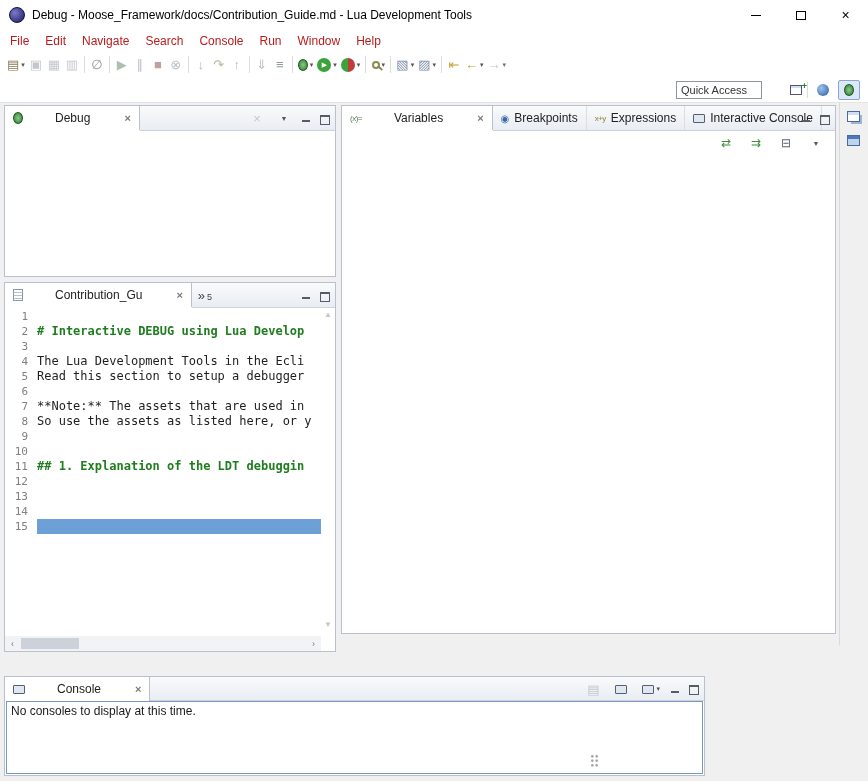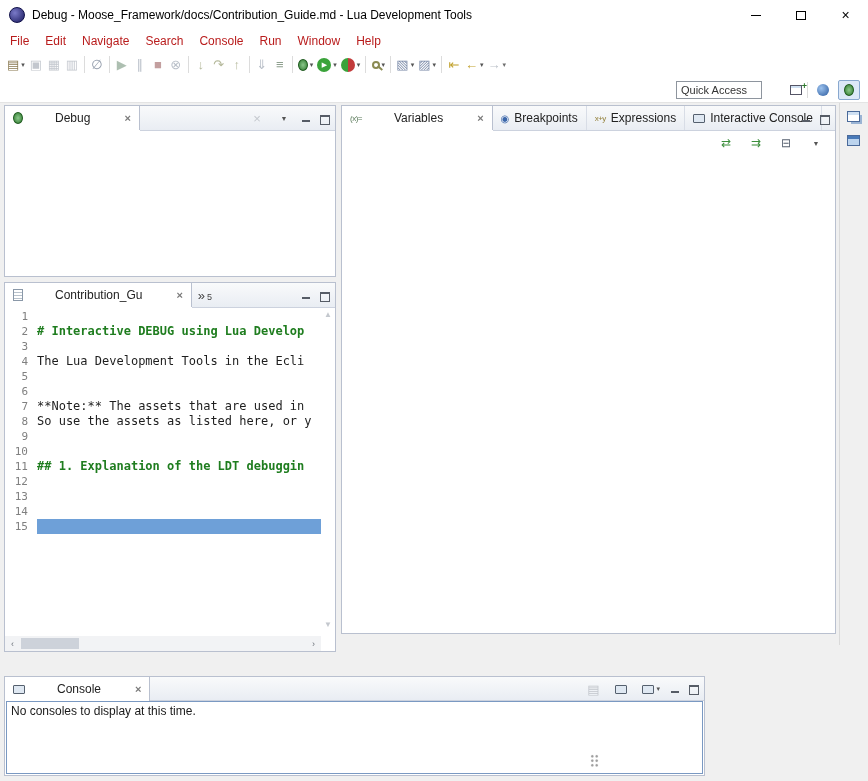--- a/index.html
+++ b/index.html
@@ -248,21 +248,21 @@
       <span class="i-min"></span>
       <span class="i-max"></span>
     </div>
   </div>
   <div class="ed-body">
     <div class="ed-lines" id="ed-lines">
         <div class="ed-line"><span class="ln">1</span><span class="lt"></span></div>
         <div class="ed-line"><span class="ln">2</span><span class="lt h"># Interactive DEBUG using Lua Develop</span></div>
         <div class="ed-line"><span class="ln">3</span><span class="lt"></span></div>
         <div class="ed-line"><span class="ln">4</span><span class="lt">The Lua Development Tools in the Ecli</span></div>
-        <div class="ed-line"><span class="ln">5</span></div>
+        <div class="ed-line"><span class="ln">5</span><span class="lt">Read this section to setup a debugger</span></div>
         <div class="ed-line"><span class="ln">6</span><span class="lt"></span></div>
         <div class="ed-line"><span class="ln">7</span><span class="lt">**Note:** The assets that are used in</span></div>
         <div class="ed-line"><span class="ln">8</span><span class="lt">So use the assets as listed here, or y</span></div>
         <div class="ed-line"><span class="ln">9</span><span class="lt"></span></div>
         <div class="ed-line"><span class="ln">10</span><span class="lt"></span></div>
         <div class="ed-line"><span class="ln">11</span><span class="lt h">## 1. Explanation of the LDT debuggin</span></div>
         <div class="ed-line"><span class="ln">12</span><span class="lt"></span></div>
         <div class="ed-line"><span class="ln">13</span></div>
         <div class="ed-line"><span class="ln">14</span><span class="lt"></span></div>
         <div class="ed-line"><span class="ln">15</span><span class="lt cur"></span></div>

